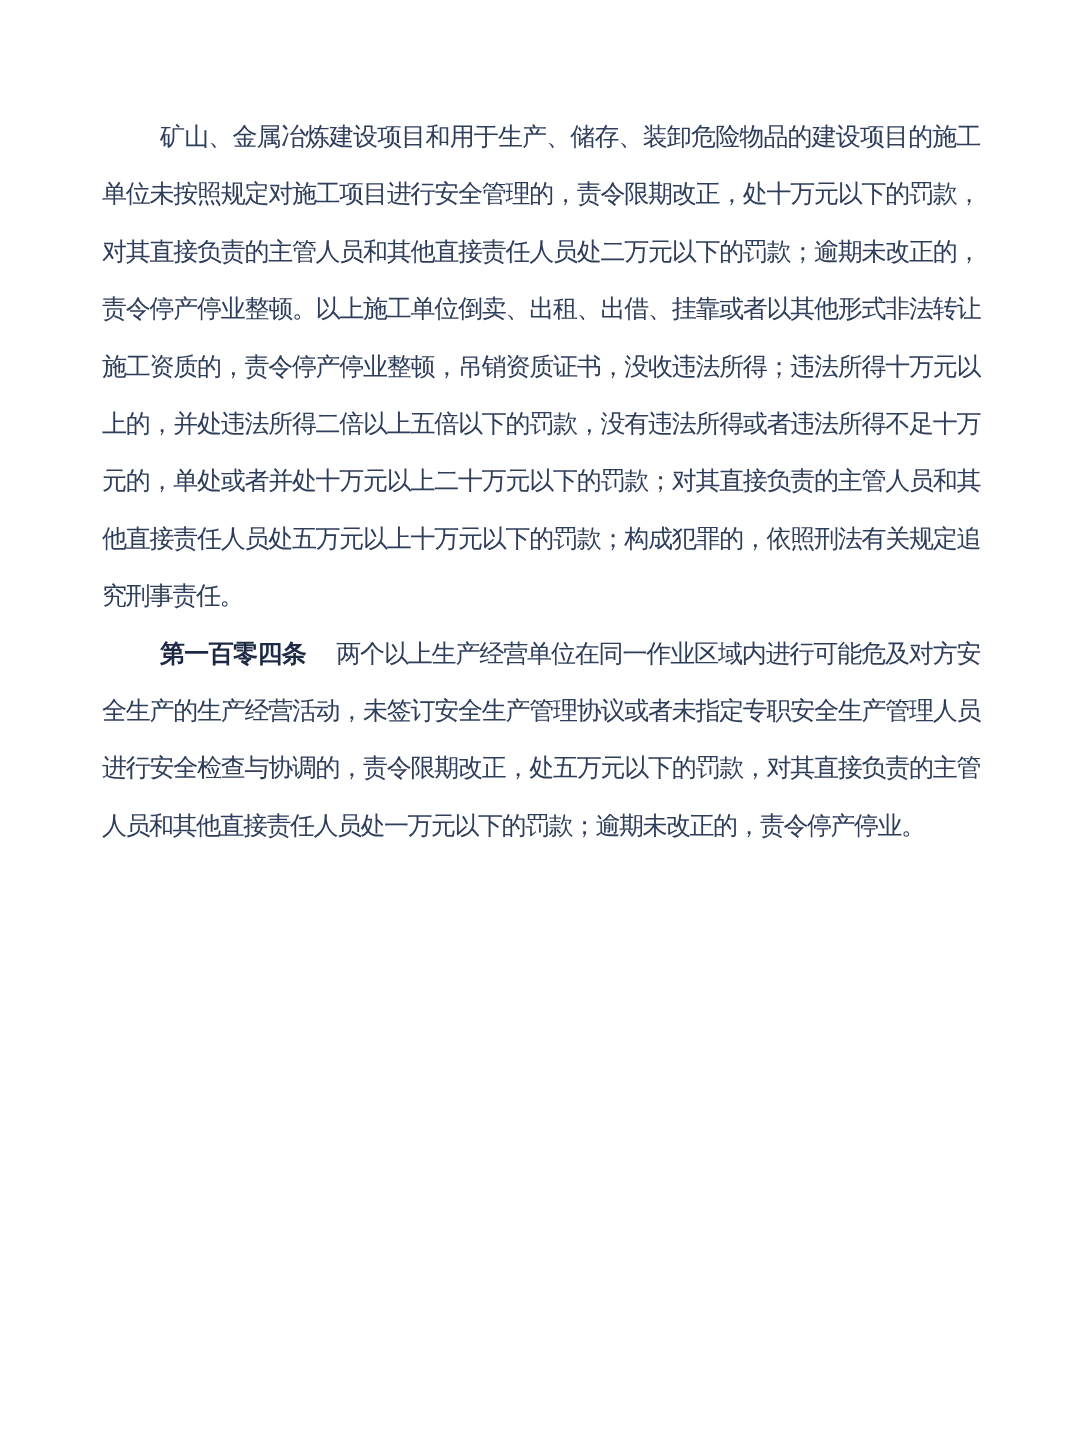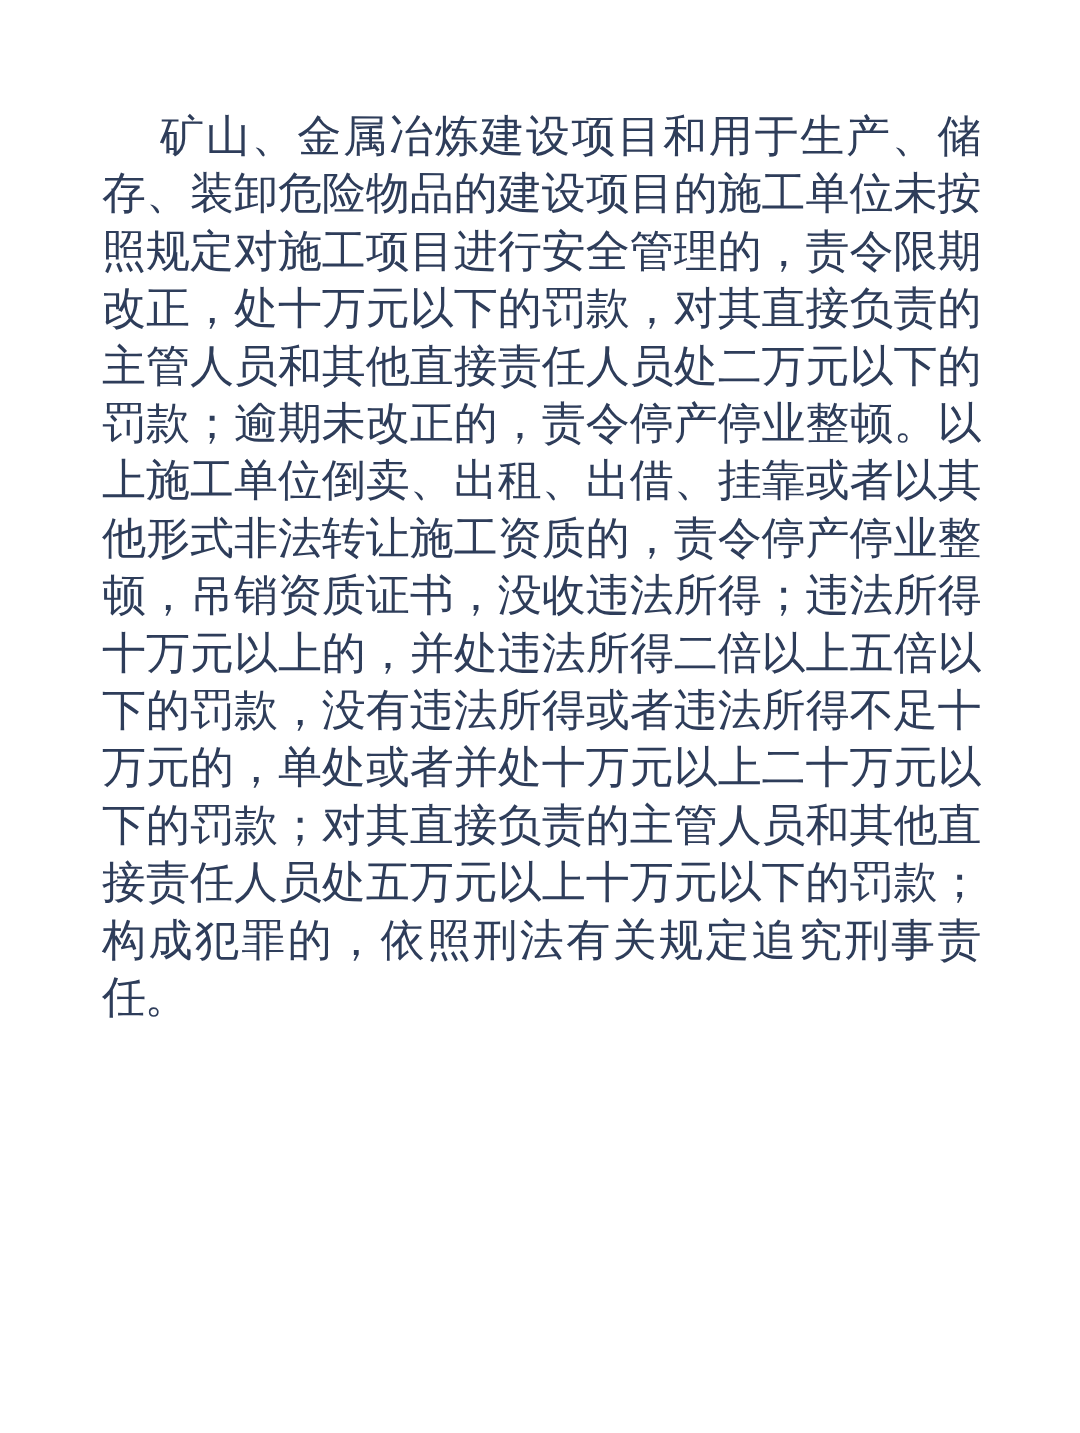--- a/index.html
+++ b/index.html
@@ -21,34 +21,35 @@
     background: var(--page-bg, #ffffff);
   }
   .doc {
     width: 878px;
   }
   .para {
     margin: 0;
     padding: 0;
     text-indent: 58px;
     text-align: justify;
-    font-size: 44px;
+    font-size: 25px;
     line-height: 57.4px;
     letter-spacing: -1.5px;
     color: var(--text-color, #2e3d5a);
     font-family: "Liberation Serif", "DejaVu Serif", serif;
   }
   .article-no {
     font-family: "Liberation Sans", "DejaVu Sans", sans-serif;
     font-weight: bold;
     letter-spacing: -1px;
     color: var(--heading-color, #1d2945);
     margin-right: 30px;
   }
 </style>
 </head>
 <body>
 
 <main class="page">
   <article class="doc">
       <p class="para"><span>矿山、金属冶炼建设项目和用于生产、储存、装卸危险物品的建设项目的施工单位未按照规定对施工项目进行安全管理的，责令限期改正，处十万元以下的罚款，对其直接负责的主管人员和其他直接责任人员处二万元以下的罚款；逾期未改正的，责令停产停业整顿。以上施工单位倒卖、出租、出借、挂靠或者以其他形式非法转让施工资质的，责令停产停业整顿，吊销资质证书，没收违法所得；违法所得十万元以上的，并处违法所得二倍以上五倍以下的罚款，没有违法所得或者违法所得不足十万元的，单处或者并处十万元以上二十万元以下的罚款；对其直接负责的主管人员和其他直接责任人员处五万元以上十万元以下的罚款；构成犯罪的，依照刑法有关规定追究刑事责任。</span></p>
+      <p class="para"><b class="article-no">第一百零四条</b><span>两个以上生产经营单位在同一作业区域内进行可能危及对方安全生产的生产经营活动，未签订安全生产管理协议或者未指定专职安全生产管理人员进行安全检查与协调的，责令限期改正，处五万元以下的罚款，对其直接负责的主管人员和其他直接责任人员处一万元以下的罚款；逾期未改正的，责令停产停业。</span></p>
     </article>
 </main>
 
 </body></html>

